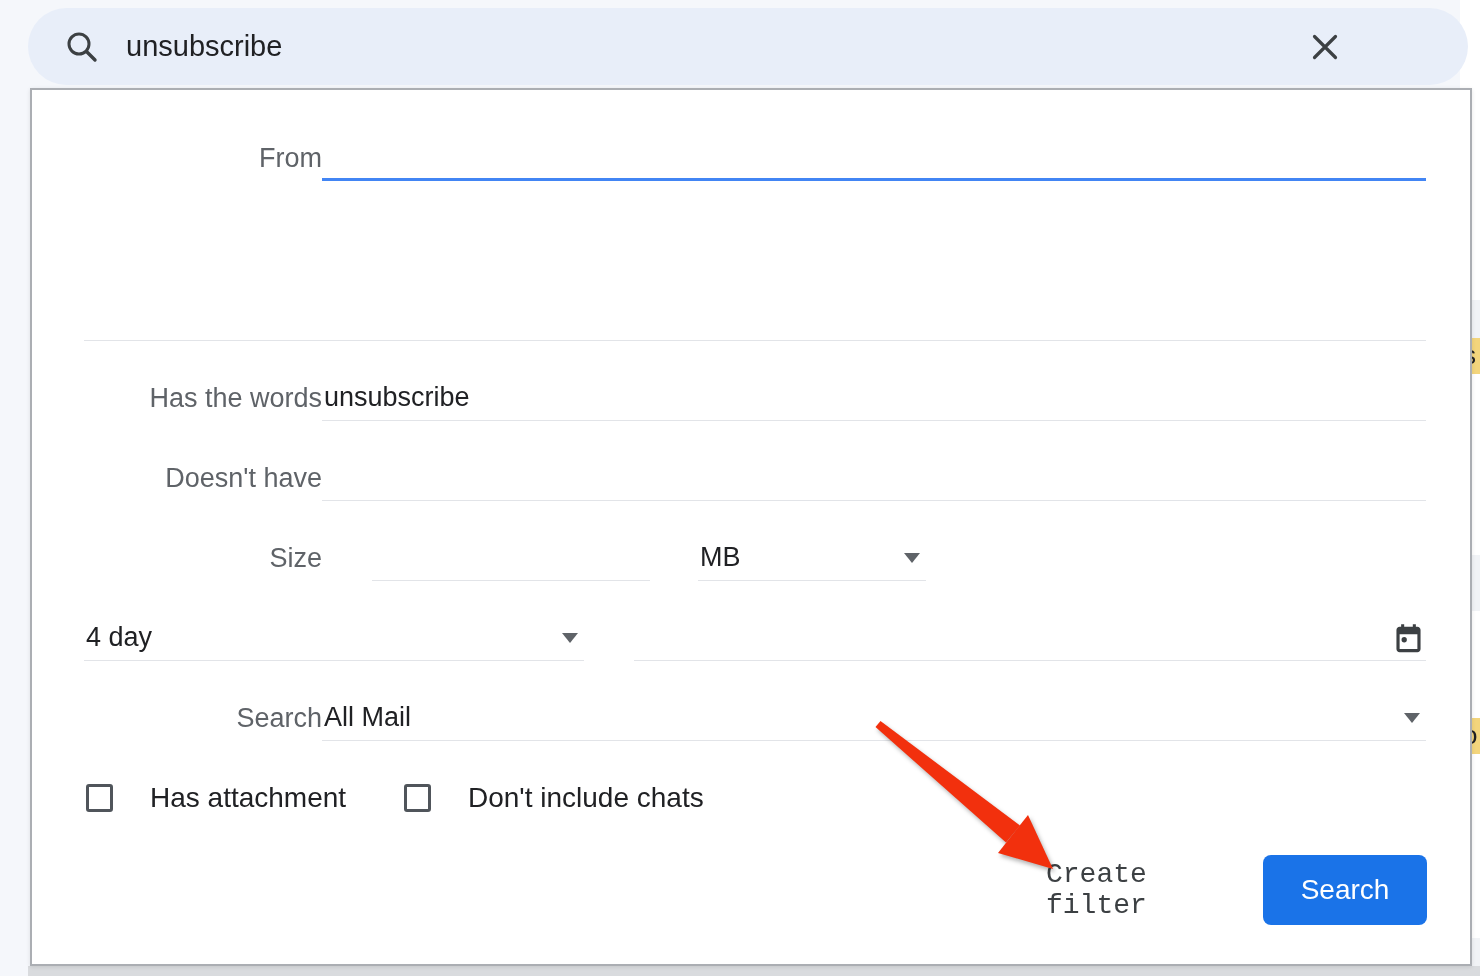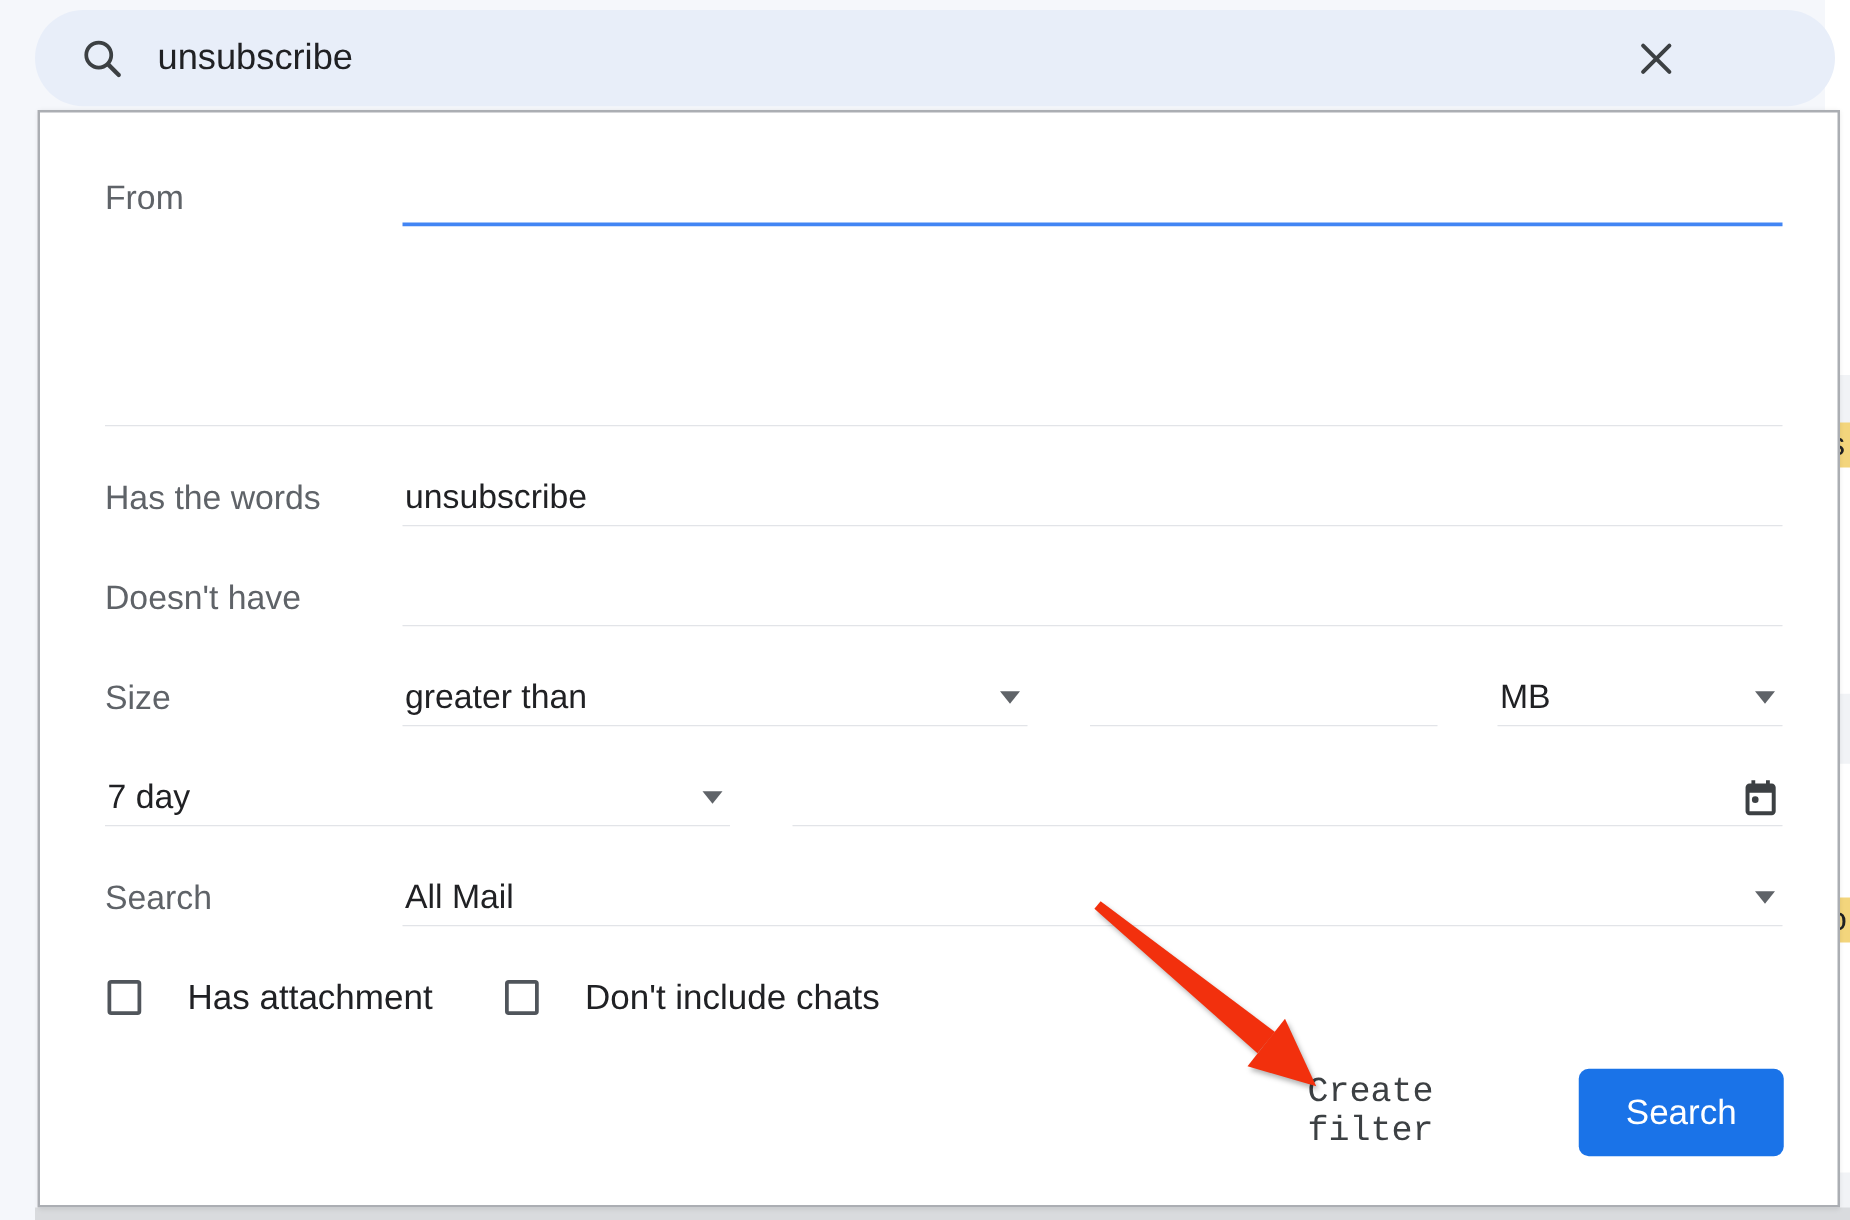--- a/index.html
+++ b/index.html
@@ -32,21 +32,21 @@
   }
   .close-btn { flex:none; margin-right:92px; display:flex; cursor:pointer; }
 
   
   .panel {
     position:absolute; left:30px; top:88px; width:1442px; height:878px;
     background:#ffffff; border:2px solid #abaeb3; z-index:4;
     box-shadow:0 1px 4px rgba(0,0,0,0.10);
   }
   .row { position:absolute; left:52px; width:1342px; height:80px; display:flex; align-items:center; }
-  .lbl { width:238px; flex:none; font-size:27px; color:#5f6368; }
+  .lbl { width:238px; flex:none; font-size:27px; color:#5f6368;text-align:right; }
   .field {
     flex:1; height:46px; border-bottom:1px solid #e2e4e8;
     display:flex; align-items:center; font-size:27px; color:#202124; position:relative;
   }
   .field.focused { border-bottom:3px solid #4285f4; }
   .text-input {
     width:100%; height:100%; border:none; outline:none; background:transparent;
     font:27px "Liberation Sans", sans-serif; color:#202124; padding:0 0 0 2px;
   }
   .select {
@@ -157,38 +157,34 @@
 
   <div class="row" style="top:348px;">
     <div class="lbl">Doesn't have</div>
     <div class="field">
       <input class="text-input" type="text" value="" style="">
     </div>
   </div>
 
   <div class="row" style="top:428px;">
     <div class="lbl">Size</div>
-    <div class="select w500">
-      <span class="val">greater than</span>
-      <span class="caret"></span>
-    </div>
     <div class="sp50"></div>
     <div class="field w278" style="flex:none;">
       <input class="text-input" type="text" value="" style="">
     </div>
     <div class="sp48"></div>
     <div class="select w228">
       <span class="val">MB</span>
       <span class="caret"></span>
     </div>
   </div>
 
   <div class="row" style="top:508px;">
     <div class="select w500">
-      <span class="val">7 day</span>
+      <span class="val">4 day</span>
       <span class="caret"></span>
     </div>
     <div class="sp50"></div>
     <div class="field date-field">
       <input class="text-input" type="text" value="" style="">
       <span class="cal-icon">
         <svg width="31" height="33" viewBox="0 0 24 26">
           <path fill="#3c4043" d="M19 3h-1.2V1h-2.4v2H8.6V1H6.2v2H5C3.6 3 2.5 4.1 2.5 5.5v15C2.5 21.9 3.6 23 5 23h14c1.4 0 2.5-1.1 2.5-2.5v-15C21.5 4.1 20.4 3 19 3zm0 17.5H5V8.8h14v11.7z"></path>
           <circle fill="#3c4043" cx="8.6" cy="13.2" r="2.1"></circle>
         </svg>

